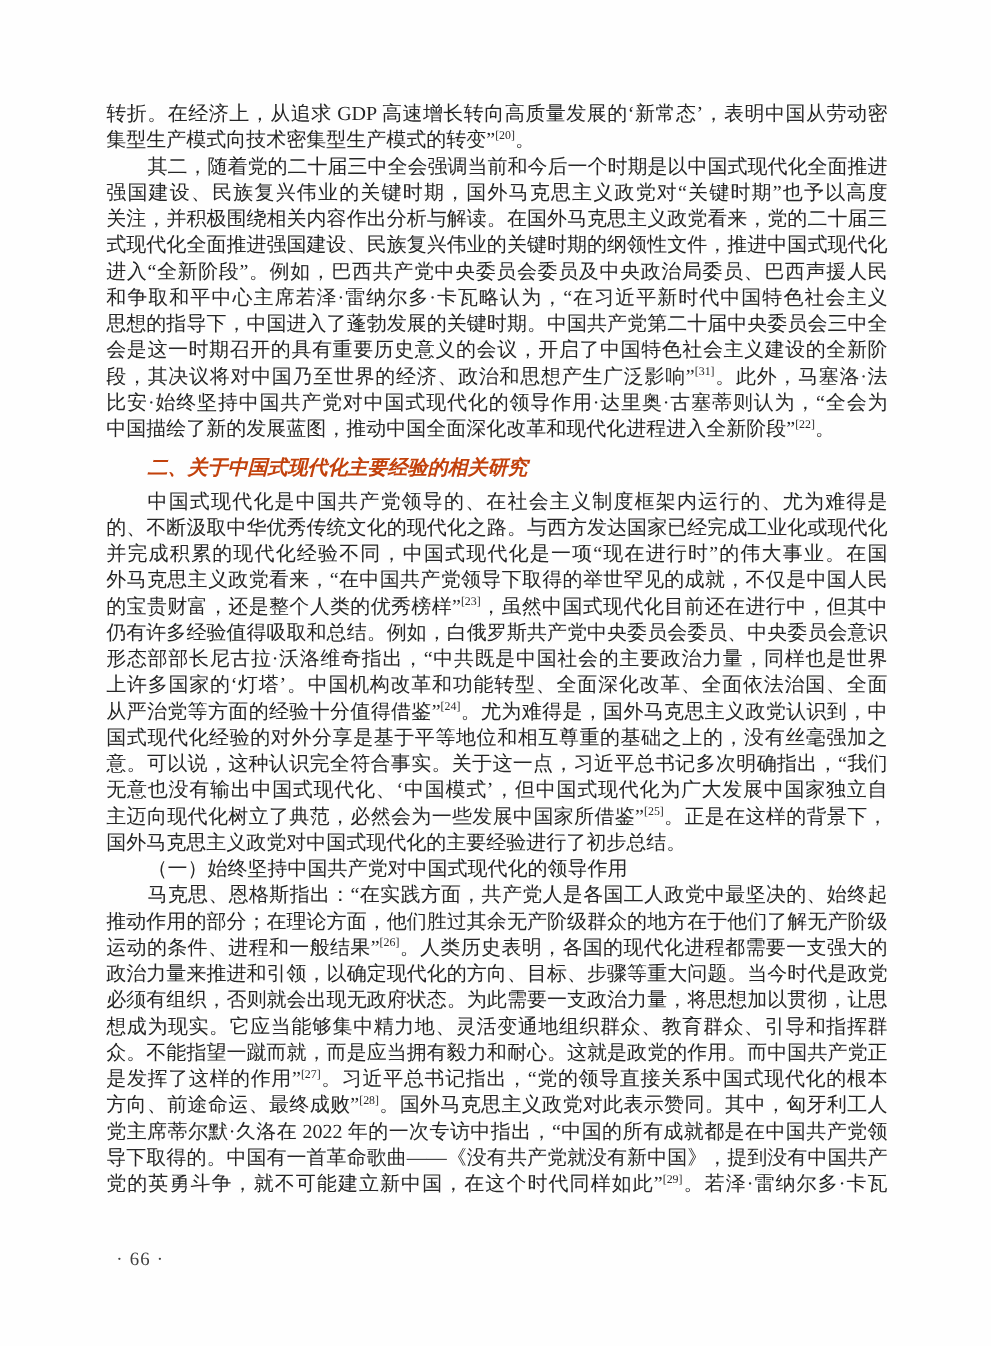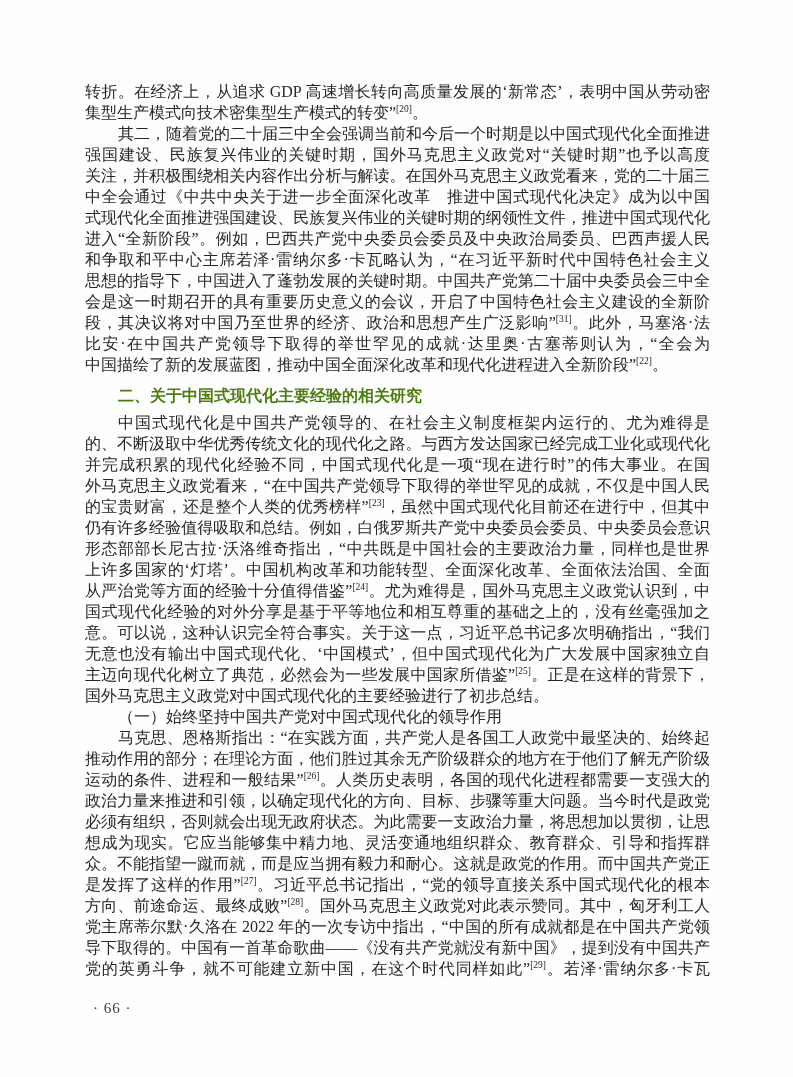--- a/index.html
+++ b/index.html
@@ -30,25 +30,26 @@
     text-align: justify;
     text-align-last: justify;
     word-break: break-all;
     overflow: hidden;
   }
   .line.para-start { text-indent: 33px; }
   .line.para-end { text-align-last: left; }
   .line.heading {
     font-family: "Liberation Sans", "DejaVu Sans", sans-serif;
     font-weight: bold;
-    color: #4d7c0f;
+    color: #c2410c;
     text-align-last: left;
     text-indent: 33px;
     margin-top: 10px;
     margin-bottom: 6px;
+    font-style: italic;
   }
   .line.subheading {
     text-align-last: left;
     text-indent: 33px;
   }
   sup.cite {
     font-size: 9.5px;
     line-height: 0;
     vertical-align: 6px;
   }
@@ -66,28 +67,27 @@
 </head>
 <body>
 
 <div class="page">
   <div class="text-block">
       <div class="line body">转折。在经济上，从追求 GDP 高速增长转向高质量发展的‘新常态’，表明中国从劳动密</div>
       <div class="line para-end">集型生产模式向技术密集型生产模式的转变”<sup class="cite">[20]</sup>。</div>
       <div class="line para-start">其二，随着党的二十届三中全会强调当前和今后一个时期是以中国式现代化全面推进</div>
       <div class="line body">强国建设、民族复兴伟业的关键时期，国外马克思主义政党对“关键时期”也予以高度</div>
       <div class="line body">关注，并积极围绕相关内容作出分析与解读。在国外马克思主义政党看来，党的二十届三</div>
-      <div class="line body">中全会通过《中共中央关于进一步全面深化改革　推进中国式现代化决定》成为以中国</div>
       <div class="line body">式现代化全面推进强国建设、民族复兴伟业的关键时期的纲领性文件，推进中国式现代化</div>
       <div class="line body">进入“全新阶段”。例如，巴西共产党中央委员会委员及中央政治局委员、巴西声援人民</div>
       <div class="line body">和争取和平中心主席若泽·雷纳尔多·卡瓦略认为，“在习近平新时代中国特色社会主义</div>
       <div class="line body">思想的指导下，中国进入了蓬勃发展的关键时期。中国共产党第二十届中央委员会三中全</div>
       <div class="line body">会是这一时期召开的具有重要历史意义的会议，开启了中国特色社会主义建设的全新阶</div>
       <div class="line body">段，其决议将对中国乃至世界的经济、政治和思想产生广泛影响”<sup class="cite">[31]</sup>。此外，马塞洛·法</div>
-      <div class="line body">比安·在中国共产党领导下取得的举世罕见的成就·达里奥·古塞蒂则认为，“全会为</div>
+      <div class="line body">比安·始终坚持中国共产党对中国式现代化的领导作用·达里奥·古塞蒂则认为，“全会为</div>
       <div class="line para-end">中国描绘了新的发展蓝图，推动中国全面深化改革和现代化进程进入全新阶段”<sup class="cite">[22]</sup>。</div>
       <div class="line heading">二、关于中国式现代化主要经验的相关研究</div>
       <div class="line para-start">中国式现代化是中国共产党领导的、在社会主义制度框架内运行的、尤为难得是</div>
       <div class="line body">的、不断汲取中华优秀传统文化的现代化之路。与西方发达国家已经完成工业化或现代化</div>
       <div class="line body">并完成积累的现代化经验不同，中国式现代化是一项“现在进行时”的伟大事业。在国</div>
       <div class="line body">外马克思主义政党看来，“在中国共产党领导下取得的举世罕见的成就，不仅是中国人民</div>
       <div class="line body">的宝贵财富，还是整个人类的优秀榜样”<sup class="cite">[23]</sup>，虽然中国式现代化目前还在进行中，但其中</div>
       <div class="line body">仍有许多经验值得吸取和总结。例如，白俄罗斯共产党中央委员会委员、中央委员会意识</div>
       <div class="line body">形态部部长尼古拉·沃洛维奇指出，“中共既是中国社会的主要政治力量，同样也是世界</div>
       <div class="line body">上许多国家的‘灯塔’。中国机构改革和功能转型、全面深化改革、全面依法治国、全面</div>

